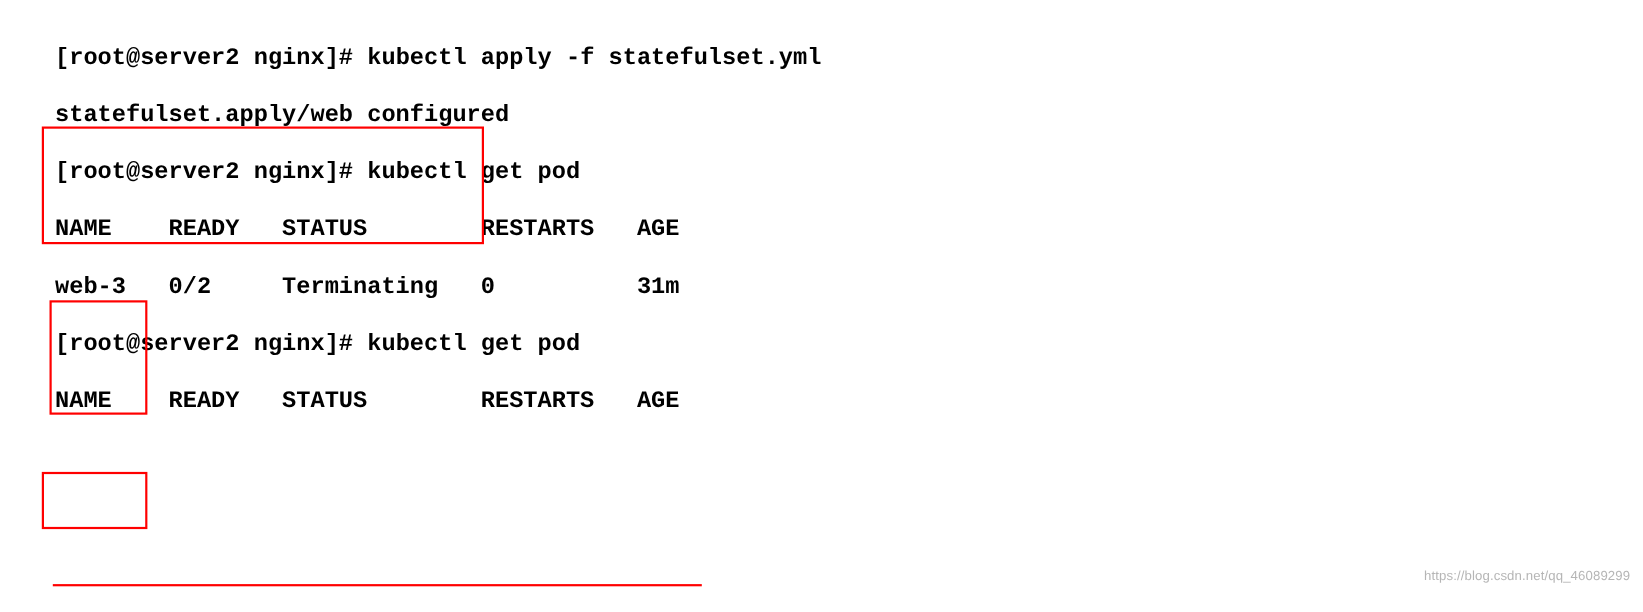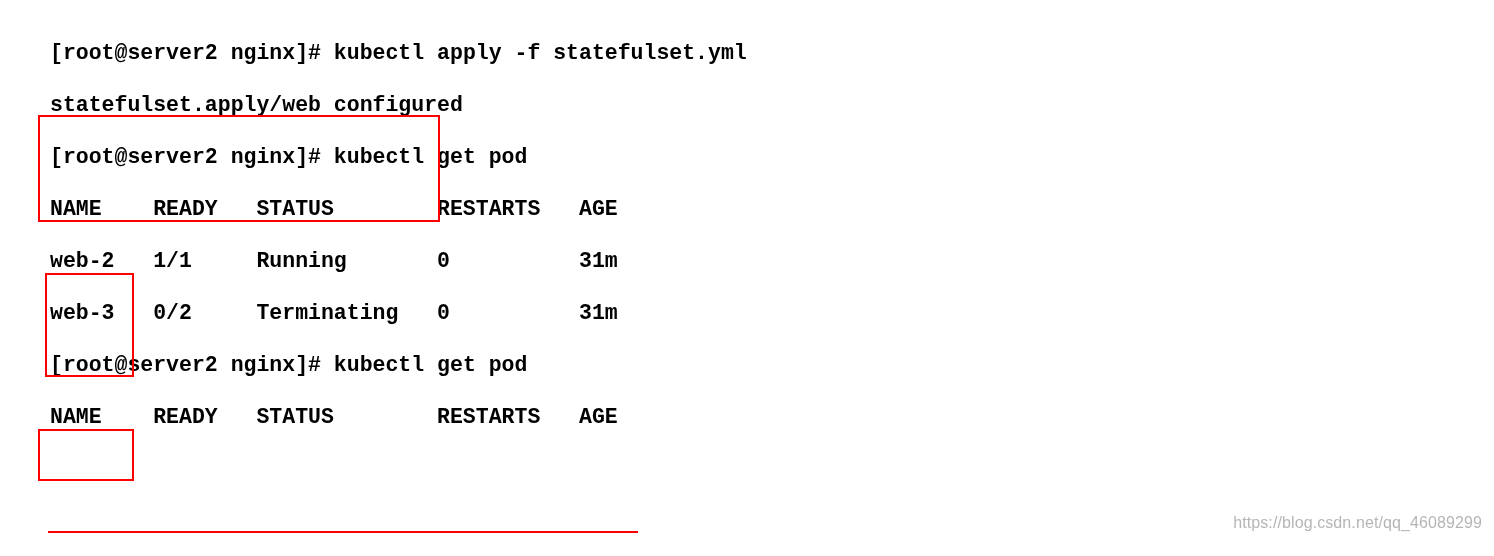--- a/index.html
+++ b/index.html
@@ -37,35 +37,34 @@
     position: absolute;
     border-bottom: 2px solid #ff0000;
     height: 0;
     pointer-events: none;
   }
   .watermark {
     position: absolute;
     right: 12px;
     bottom: 20px;
     font-family: Arial, sans-serif;
-    font-size: 16px;
+    font-size: 12px;
     font-weight: normal;
     color: rgba(120,120,120,0.55);
     letter-spacing: 0.1px;
   }
 </style>
 </head>
 <body>
 
 <div class="terminal">
 <span class="line"><span>[root@server2 nginx]# </span><span>kubectl apply -f statefulset.yml</span></span>
 <span class="line">statefulset.apply/web configured</span>
 <span class="line"><span>[root@server2 nginx]# </span><span>kubectl get pod</span></span>
 <span class="line">NAME    READY   STATUS        RESTARTS   AGE</span>
-<span class="line">web-2   1/1     Running       0          31m</span>
 <span class="line">web-3   0/2     Terminating   0          31m</span>
 <span class="line"><span>[root@server2 nginx]# </span><span>kubectl get pod</span></span>
 <span class="line">NAME    READY   STATUS        RESTARTS   AGE</span>
 
 
 
 
 
 
 

